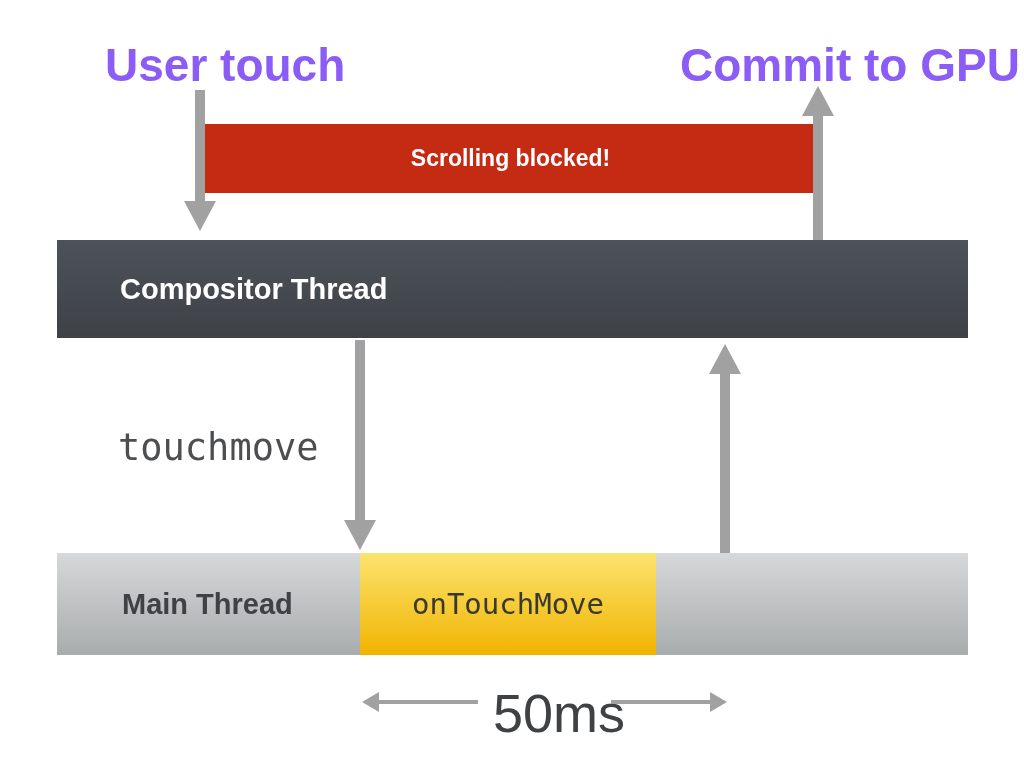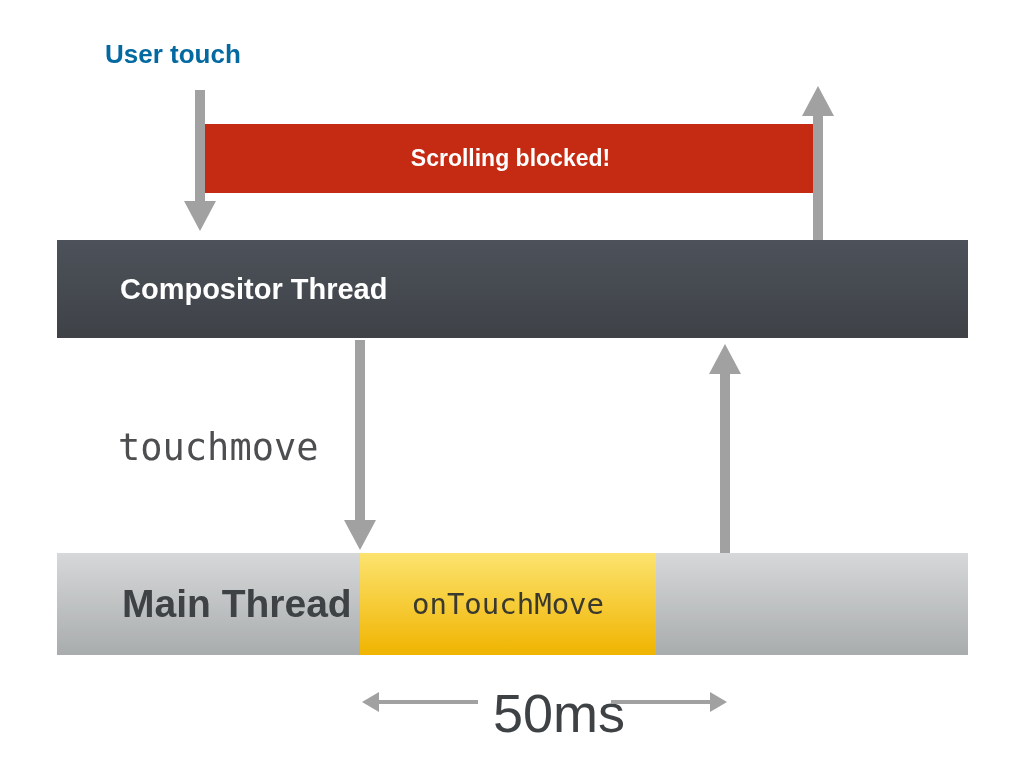--- a/index.html
+++ b/index.html
@@ -12,23 +12,23 @@
     width: 1024px;
     height: 768px;
     background: #ffffff;
     overflow: hidden;
     font-family: "Liberation Sans", sans-serif;
   }
   .abs { position: absolute; }
 
   
   .top-label {
-    font-size: 26px;
-    font-weight: bold;
-    color: #0369a1;
+    font-size: 46px;
+    font-weight: bold;
+    color: #8b5cf6;
     white-space: nowrap;
     line-height: 1.1;
   }
 
   
   .banner {
     left: 204px;
     top: 124px;
     width: 613px;
     height: 69px;
@@ -68,21 +68,21 @@
     top: 553px;
     width: 911px;
     height: 102px;
     background: linear-gradient(to bottom, #d6d8d9, #a9acad);
     display: flex;
     align-items: center;
     z-index: 1;
   }
   .main-label {
     color: #3f4245;
-    font-size: 39px;
+    font-size: 29px;
     font-weight: bold;
     padding-left: 65px;
     white-space: nowrap;
   }
   .task-block {
     left: 360px;
     top: 553px;
     width: 296px;
     height: 102px;
     background: linear-gradient(to bottom, #fce36f, #f0b400);
@@ -158,20 +158,21 @@
     top: 692px;
   }
 </style>
 </head>
 <body>
 
 <div id="canvas">
 
   <div class="abs top-label" style="left:105px; top:40px;">User touch</div>
 
+  <div class="abs top-label" style="left:680px; top:40px;">Commit to GPU</div>
 
   <div class="abs arrow-shaft-v" style="left:195px; top:90px; height:113px;"></div>
   <div class="abs arrow-head-down" style="left:184px; top:201px;"></div>
 
   <div class="abs banner">
     <span class="banner-text">Scrolling blocked!</span>
   </div>
 
   <div class="abs arrow-head-up" style="left:802px; top:86px;"></div>
   <div class="abs arrow-shaft-v" style="left:813px; top:114px; height:126px;"></div>

